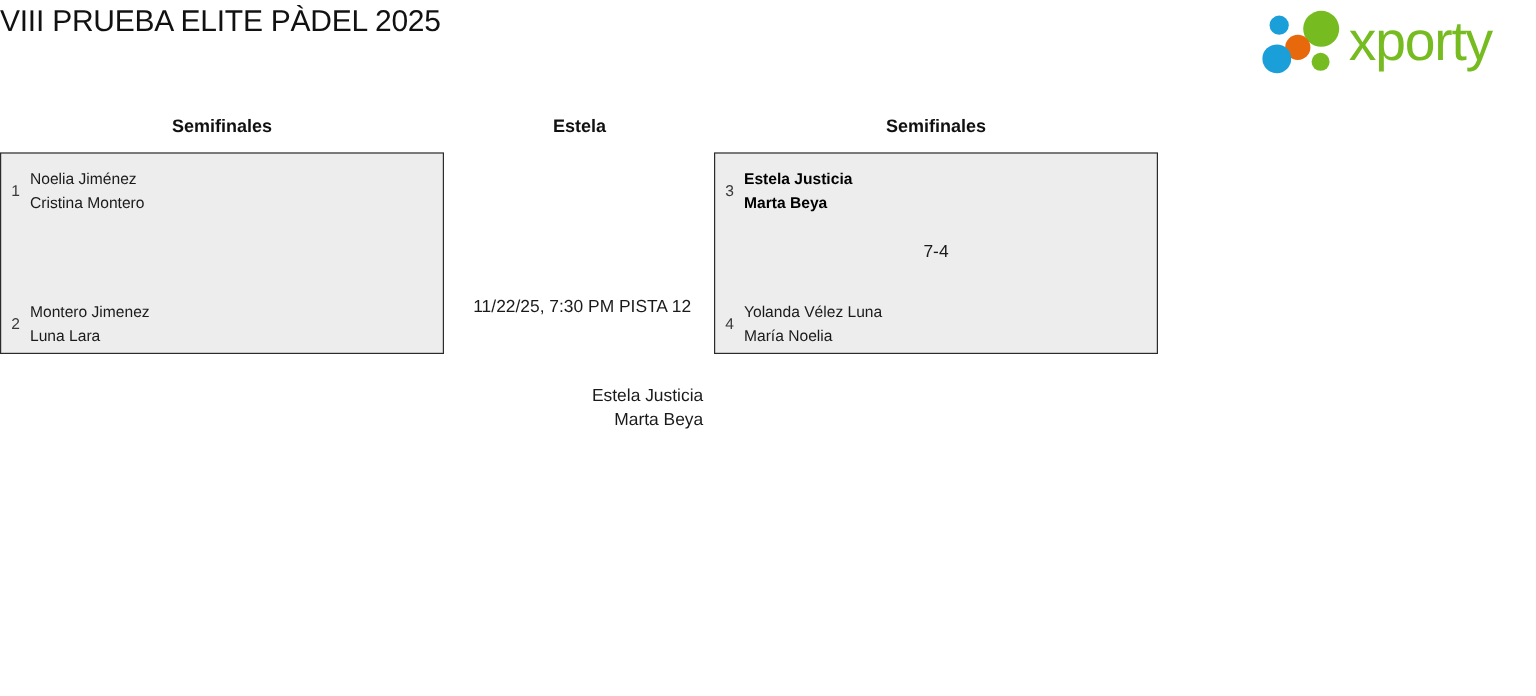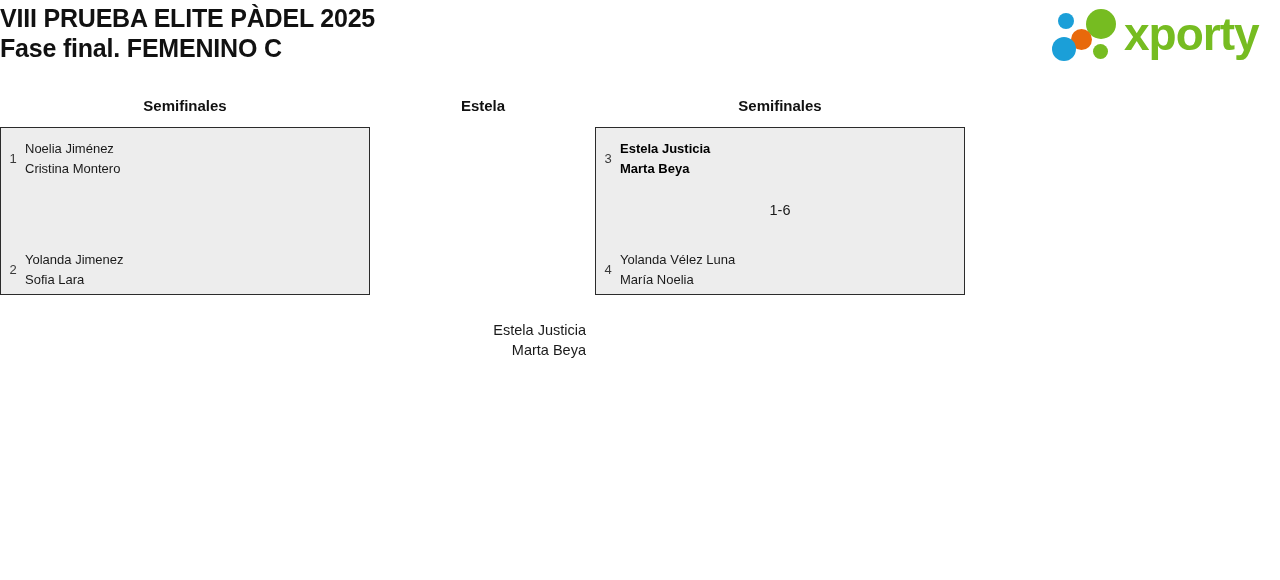--- a/index.html
+++ b/index.html
@@ -25,21 +25,21 @@
     height: 78px;
   }
   .title-block {
     position: absolute;
     left: 0px;
     top: 3px;
     line-height: 30px;
   }
   .title-line {
     font-size: 25px;
-    font-weight: 700;
+    font-weight: 400;
     letter-spacing: -0.2px;
     color: #111111;
     white-space: nowrap;
   }
 
   
   .logo {
     position: absolute;
     right: 6px;
     top: 5px;
@@ -61,21 +61,21 @@
   .dot-green-lg  { width: 30px; height: 30px; left: 34px; top: 2px;  background: #76bc21; }
   .dot-orange    { width: 21px; height: 21px; left: 19px; top: 22px; background: #e8690b; }
   .dot-blue-lg   { width: 24px; height: 24px; left: 0px;  top: 30px; background: #1b9fd8; }
   .dot-green-sm  { width: 15px; height: 15px; left: 41px; top: 37px; background: #76bc21; }
   .logo-text {
     position: absolute;
     left: 78px;
     top: 0px;
     font-size: 46px;
     line-height: 58px;
-    font-weight: 700;
+    font-weight: 400;
     color: #76bc21;
     letter-spacing: -1px;
   }
 
   
   .bracket {
     position: absolute;
     top: 0; left: 0;
     width: 1280px;
     height: 580px;
@@ -168,21 +168,20 @@
   }
   .champion div { white-space: nowrap; }
 </style>
 </head>
 <body>
 
 <div class="header">
 
   <div class="title-block">
     <div class="title-line">VIII PRUEBA ELITE PÀDEL 2025</div>
-    <div class="title-line">Fase final. FEMENINO C</div>
   </div>
 
   <div class="logo">
     <div class="logo-dots">
       <span class="dot dot-blue-sm"></span>
       <span class="dot dot-green-lg"></span>
       <span class="dot dot-orange"></span>
       <span class="dot dot-blue-lg"></span>
       <span class="dot dot-green-sm"></span>
     </div>
@@ -205,48 +204,49 @@
         <div>Noelia Jiménez</div>
         <div>Cristina Montero</div>
       </div>
     </div>
 
     <div class="score"></div>
 
     <div class="team team-bottom">
       <div class="seed">2</div>
       <div class="team-names">
-        <div>Yolanda Jimenez</div>
-        <div>Sofia Lara</div>
+        <div>Montero Jimenez</div>
+        <div>Luna Lara</div>
       </div>
     </div>
 
   </div>
 
   <div class="match-box mb-right">
 
     <div class="team team-top winner">
       <div class="seed">3</div>
       <div class="team-names">
         <div>Estela Justicia</div>
         <div>Marta Beya</div>
       </div>
     </div>
 
-    <div class="score">1-6</div>
+    <div class="score">7-4</div>
 
     <div class="team team-bottom">
       <div class="seed">4</div>
       <div class="team-names">
         <div>Yolanda Vélez Luna</div>
         <div>María Noelia</div>
       </div>
     </div>
 
   </div>
 
+  <div class="final-info">11/22/25, 7:30 PM PISTA 12</div>
 
   <div class="champion">
     <div>Estela Justicia</div>
     <div>Marta Beya</div>
   </div>
 
 </div>
 
 </body></html>

